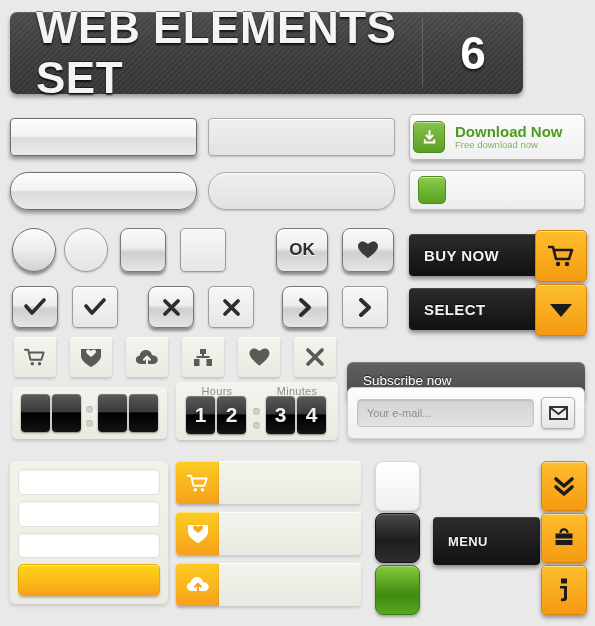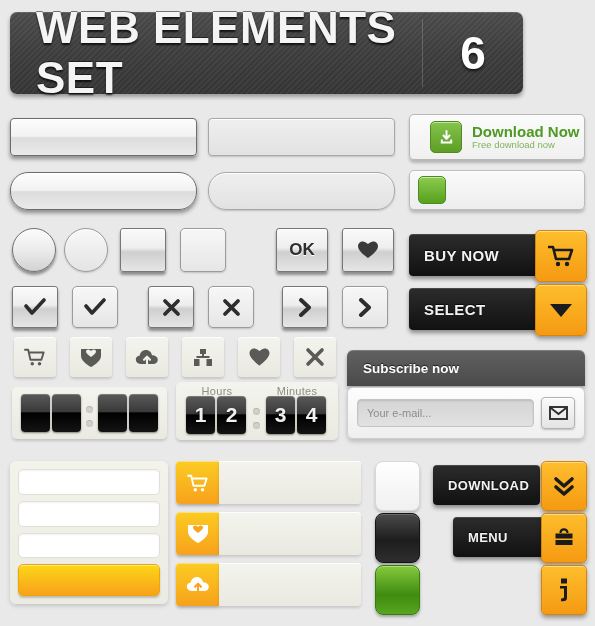--- a/index.html
+++ b/index.html
@@ -51,21 +51,21 @@
   .bar.pill{border-radius:18px;}
   .bar.dark-edge{border-color:#6d6d6d;box-shadow:inset 0 1px 0 #fff, 0 3px 4px rgba(0,0,0,.4);}
 
   
   .dl-btn{
     position:absolute;left:409px;top:114px;width:176px;height:46px;
     border-radius:5px;
     background:linear-gradient(180deg,#fbfbfb 0%,#f0f0f0 100%);
     border:1px solid #b7b7b7;
     box-shadow:inset 0 1px 0 #fff, 0 3px 3px rgba(0,0,0,.22);
-    display:flex;align-items:center;padding-left:20px;box-sizing:border-box;
+    display:flex;align-items:center;padding-left:3px;box-sizing:border-box;
   }
   .dl-ico{
     width:30px;height:30px;border-radius:5px;flex:none;
     background:linear-gradient(180deg,#86c44a 0%,#5d9e27 100%);
     border:1px solid #4e8a1e;
     box-shadow:inset 0 1px 0 rgba(255,255,255,.5);
     display:flex;align-items:center;justify-content:center;
   }
   .dl-txt{padding-left:10px;line-height:1.15;}
   .dl-title{font-size:15px;font-weight:bold;color:#4e9a22;}
@@ -99,26 +99,26 @@
   .org{
     position:absolute;border-radius:5px;
     background:linear-gradient(180deg,#fdbe2c 0%,#f59a12 100%);
     border:1px solid #d8840a;
     box-shadow:inset 0 1px 0 rgba(255,255,255,.45), 0 3px 4px rgba(0,0,0,.35);
     display:flex;align-items:center;justify-content:center;
   }
 
   
   .sub-head{
-    position:absolute;left:347px;top:350px;width:238px;height:36px;
+    position:absolute;left:347px;top:362px;width:238px;height:36px;
     border-radius:6px 6px 0 0;
     background:linear-gradient(180deg,#616161 0%,#4a4a4a 100%);
     box-shadow:inset 0 1px 0 rgba(255,255,255,.18), 0 3px 4px rgba(0,0,0,.3);
     display:flex;align-items:center;padding-left:16px;box-sizing:border-box;
-    color:#fff;font-size:13.5px;font-weight:bold;text-shadow:0 -1px 1px rgba(0,0,0,.7);
+    color:#fff;font-size:13.5px;font-weight:normal;text-shadow:0 -1px 1px rgba(0,0,0,.7);
   }
   .sub-body{
     position:absolute;left:347px;top:387px;width:238px;height:52px;
     border-radius:6px;
     background:linear-gradient(180deg,#fdfdfd 0%,#efefef 100%);
     border:1px solid #cfcfcf;
     box-shadow:0 3px 4px rgba(0,0,0,.18);
     display:flex;align-items:center;padding:0 9px;box-sizing:border-box;gap:7px;
   }
   .sub-input{
@@ -134,21 +134,21 @@
     width:32px;height:30px;border-radius:4px;flex:none;
     background:linear-gradient(180deg,#fafafa 0%,#e4e4e4 100%);
     border:1px solid #b2b2b2;
     box-shadow:inset 0 1px 0 #fff, 0 1px 2px rgba(0,0,0,.22);
     display:flex;align-items:center;justify-content:center;cursor:pointer;
   }
 
   
   .ctl{position:absolute;display:flex;align-items:center;justify-content:center;}
   .ctl.sq-dark{
-    border-radius:3px;
+    border-radius:8px;
     background:linear-gradient(180deg,#fafafa 0%,#eee 45%,#cfcfcf 55%,#e6e6e6 100%);
     border:1px solid #777;
     box-shadow:inset 0 1px 0 #fff, 0 3px 3px rgba(0,0,0,.4);
   }
   .ctl.sq-light{
     border-radius:5px;
     background:linear-gradient(180deg,#f7f7f7 0%,#e6e6e6 100%);
     border:1px solid #9b9b9b;
     box-shadow:inset 0 1px 0 #fff, 0 1px 2px rgba(0,0,0,.18);
   }
@@ -493,31 +493,28 @@
         <path d="M12 15.8 L12 9.5 M9 11.8 L12 8.6 L15 11.8" stroke="#f9a41c" stroke-width="2.1" fill="none" stroke-linecap="round" stroke-linejoin="round"></path>
       </svg>
     </span>
     <span class="lrow-body"></span>
   </div>
 
   <div class="bigsq white" style="left:375px;top:461px;"></div>
   <div class="bigsq black" style="left:375px;top:513px;"></div>
   <div class="bigsq green" style="left:375px;top:565px;"></div>
 
-  <div class="blk" style="left:433px;top:465px;width:107px;height:40px;">
-    <span class="blk-label" style="font-size:13px;">DOWNLOAD</span>
-  </div>
   <div class="org" style="left:541px;top:461px;width:44px;height:48px;">
     <svg width="22" height="22" viewBox="0 0 22 22">
       <path d="M3 4 L11 11 L19 4" stroke="#1b1b1b" stroke-width="3.6" fill="none" stroke-linecap="round" stroke-linejoin="round"></path>
       <path d="M3 12 L11 19 L19 12" stroke="#1b1b1b" stroke-width="3.6" fill="none" stroke-linecap="round" stroke-linejoin="round"></path>
     </svg>
   </div>
 
-  <div class="blk" style="left:433px;top:517px;width:107px;height:40px;margin-left:20px;">
+  <div class="blk" style="left:433px;top:517px;width:107px;height:48px;">
     <span class="blk-label" style="font-size:13px;">MENU</span>
   </div>
   <div class="org" style="left:541px;top:513px;width:44px;height:48px;">
     <svg width="22" height="22" viewBox="0 0 22 22">
       <path d="M7.5 6 C7.5 3.6 9 2.4 11 2.4 C13 2.4 14.5 3.6 14.5 6" stroke="#1b1b1b" stroke-width="2.1" fill="none"></path>
       <rect x="2.5" y="6.5" width="17" height="5" fill="#1b1b1b"></rect>
       <rect x="2.5" y="13" width="17" height="5" fill="#1b1b1b"></rect>
     </svg>
   </div>
 

